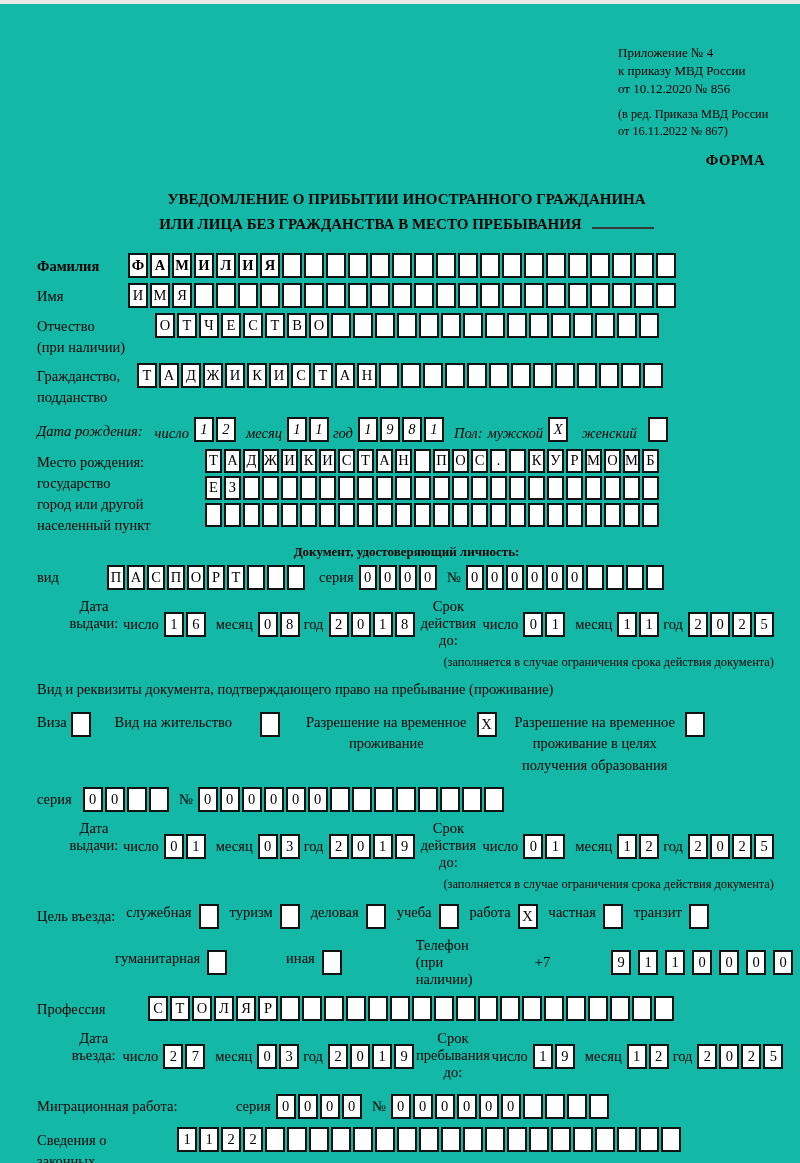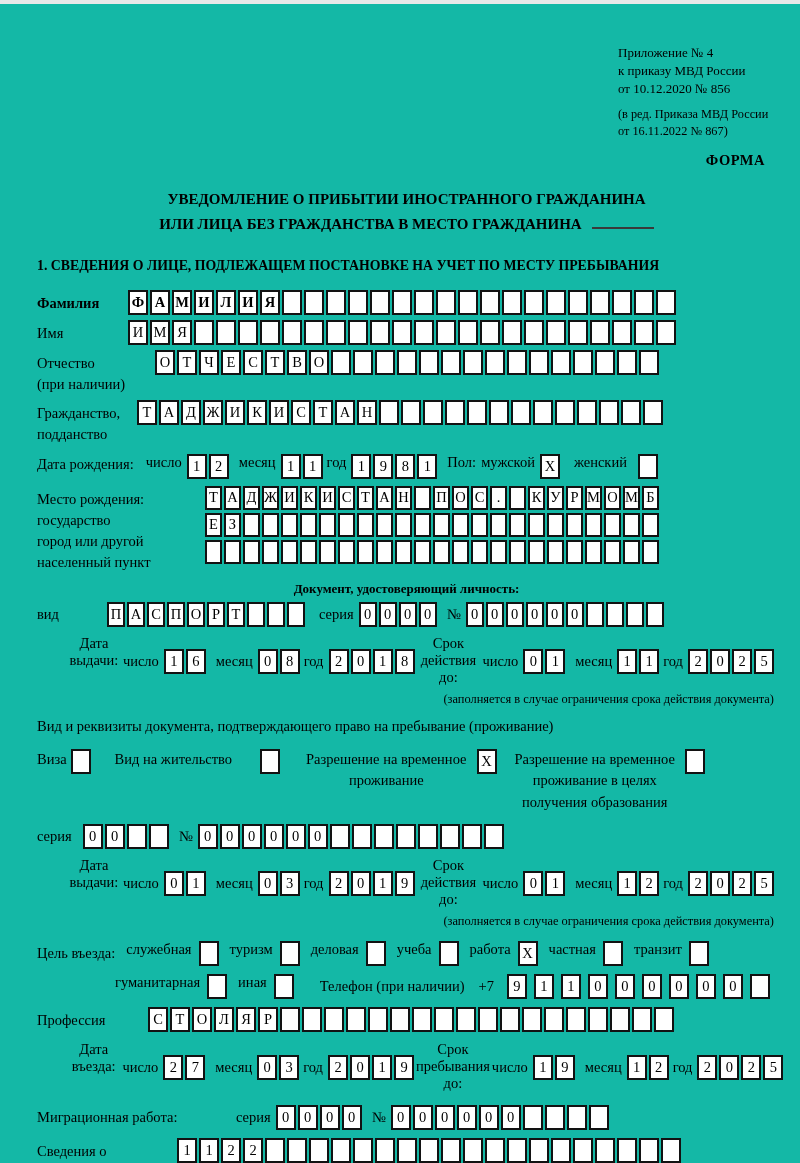--- a/index.html
+++ b/index.html
@@ -72,25 +72,24 @@
       <div>от 16.11.2022 № 867)</div>
     </div>
   </div>
   <div class="forma">ФОРМА</div>
 
   <div class="content">
 
     <div class="title">
       <div>УВЕДОМЛЕНИЕ О ПРИБЫТИИ ИНОСТРАННОГО ГРАЖДАНИНА</div>
       <div>
-        <span>ИЛИ ЛИЦА БЕЗ ГРАЖДАНСТВА В МЕСТО ГРАЖДАНИНА</span><span class="t-underline"></span>
-      </div>
-    </div>
-
-    <div class="sec1">1. СВЕДЕНИЯ О ЛИЦЕ, ПОДЛЕЖАЩЕМ ПОСТАНОВКЕ НА УЧЕТ ПО МЕСТУ ПРЕБЫВАНИЯ</div>
+        <span>ИЛИ ЛИЦА БЕЗ ГРАЖДАНСТВА В МЕСТО ПРЕБЫВАНИЯ</span><span class="t-underline"></span>
+      </div>
+    </div>
+
 
     <div class="row" style="margin-top:16px;font-weight:bold;">
       <span class="flabel w91">Фамилия</span>
       <span class="boxes">
           <span class="cell">Ф</span>
           <span class="cell">А</span>
           <span class="cell">М</span>
           <span class="cell">И</span>
           <span class="cell">Л</span>
           <span class="cell">И</span>
@@ -205,21 +204,21 @@
           <span class="cell"></span>
           <span class="cell"></span>
           <span class="cell"></span>
           <span class="cell"></span>
           <span class="cell"></span>
           <span class="cell"></span>
           <span class="cell"></span>
         </span>
     </div>
 
-    <div class="row inl" style="margin-top:9px; align-items:flex-start;">
+    <div class="row inl" style="margin-top:9px; align-items:flex-end;font-style:italic;">
       <span class="flabel" style="padding-top:0;">Дата рождения:</span>
       <span class="dlabel gap10">число</span>
       <span class="boxes">
           <span class="cell">1</span>
           <span class="cell">2</span>
         </span>
       <span class="dlabel gap6">месяц</span>
       <span class="boxes">
           <span class="cell">1</span>
           <span class="cell">1</span>
@@ -543,21 +542,21 @@
       <span class="opt">
         <span>частная</span>
         <span class="cell"></span>
       </span>
       <span class="opt">
         <span>транзит</span>
         <span class="cell"></span>
       </span>
     </div>
 
-    <div class="purpose-row" style="margin-top:8px;">
+    <div class="purpose-row" style="margin-top:8px;gap:48px;">
       <span class="opt" style="margin-left:78px;">
         <span>гуманитарная</span>
         <span class="cell"></span>
       </span>
       <span class="opt">
         <span>иная</span>
         <span class="cell"></span>
       </span>
       <span class="gap14" style="margin-left:26px;">Телефон (при наличии)</span>
       <span class="gap14">+7</span>

